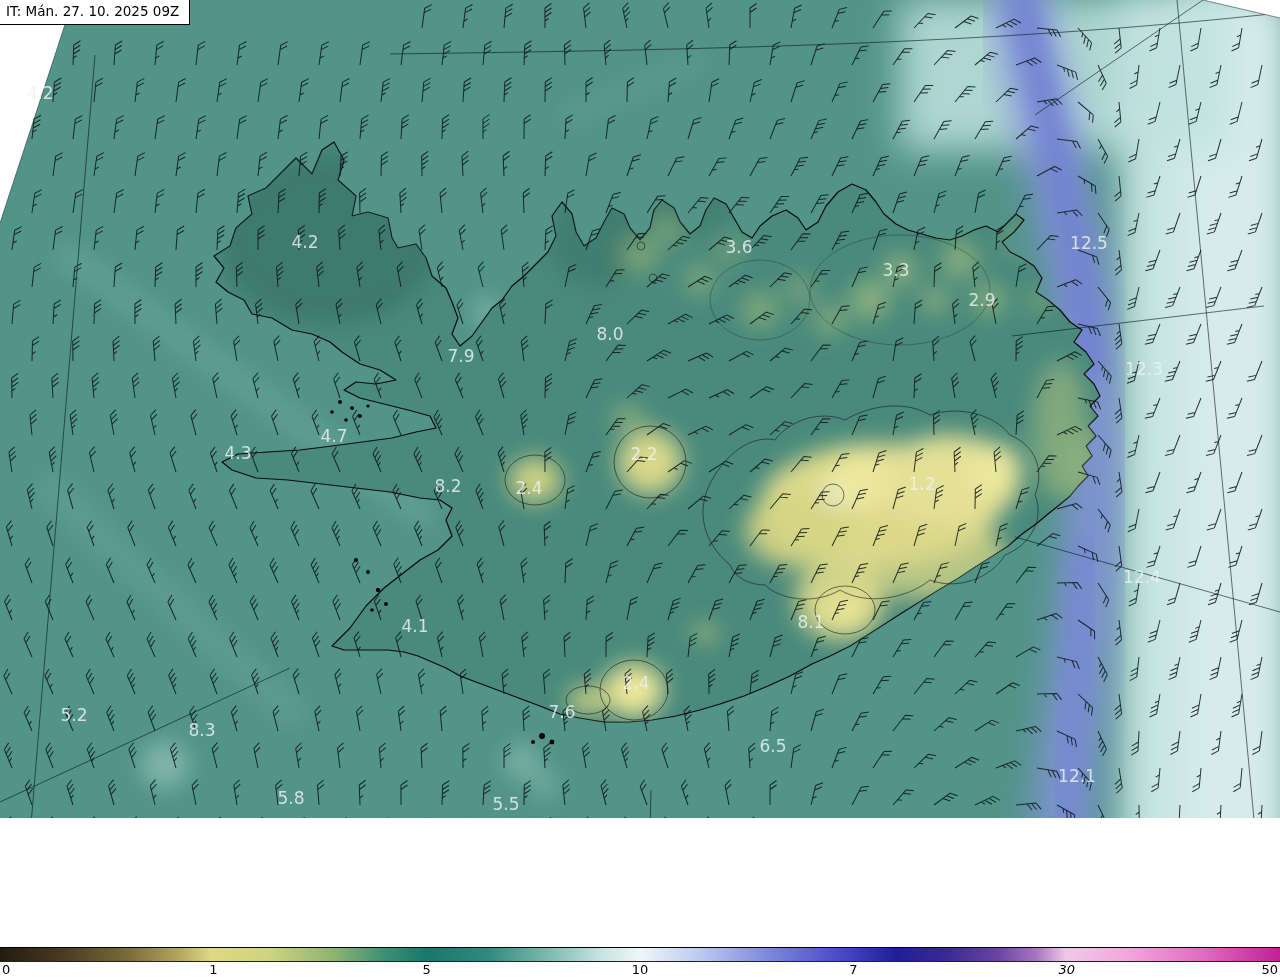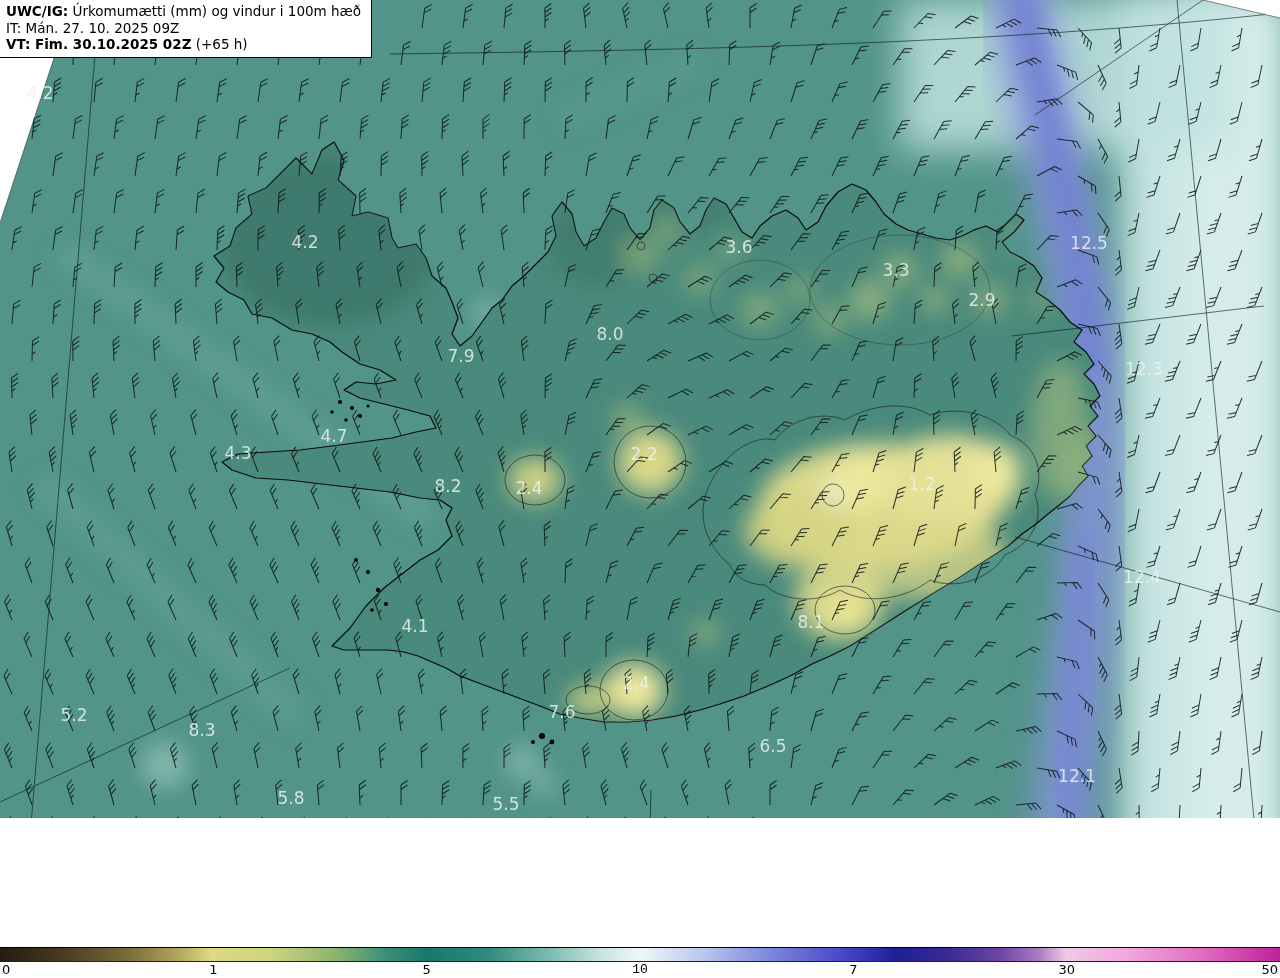--- a/index.html
+++ b/index.html
@@ -955,31 +955,25 @@
         <text x="1077" y="782" class="vlabel">12.1</text>
         <text x="291" y="804" class="vlabel">5.8</text>
         <text x="506" y="810" class="vlabel">5.5</text>
         <text x="729" y="858" class="vlabel">6.4</text>
         <text x="142" y="932" class="vlabel">7.9</text>
       </g>
 </svg>
 </div>
 
 <div class="title-box">
-  <div>
-    <span class="b">UWC/IG:</span><span> Úrkomumætti (mm) og vindur i 100m hæð</span>
-  </div>
   <div>IT: Mán. 27. 10. 2025 09Z</div>
-  <div>
-    <span class="b">VT: Fim. 30.10.2025 02Z</span><span> (+65 h)</span>
-  </div>
 </div>
 
 <div class="cbar" id="cbar" style="background: linear-gradient(90deg, rgb(36, 27, 16) 0%, rgb(74, 60, 34) 5%, rgb(122, 107, 58) 10%, rgb(179, 167, 95) 14%, rgb(222, 217, 131) 16.5%, rgb(207, 212, 126) 21%, rgb(143, 181, 111) 26%, rgb(61, 144, 119) 30%, rgb(23, 121, 106) 33.3%, rgb(46, 138, 124) 38%, rgb(127, 188, 178) 43%, rgb(200, 228, 224) 47%, rgb(238, 247, 247) 50%, rgb(185, 198, 238) 55%, rgb(126, 136, 221) 60%, rgb(67, 67, 196) 66.3%, rgb(31, 31, 150) 70%, rgb(58, 42, 148) 74%, rgb(107, 68, 164) 78%, rgb(167, 119, 192) 81%, rgb(239, 201, 231) 83.3%, rgb(242, 167, 220) 88%, rgb(224, 108, 192) 94%, rgb(192, 32, 152) 100%);"></div>
 <div class="cbar-labels" id="cbar-labels">
     <span class="cbar-tick" style="left: 2px;">0</span>
     <span class="cbar-tick" style="left: 16.6667%; transform: translateX(-50%);">1</span>
     <span class="cbar-tick" style="left: 33.3333%; transform: translateX(-50%);">5</span>
-    <span class="cbar-tick" style="left: 50%; transform: translateX(-50%); font-family: Liberation Mono, monospace;">10</span>
+    <span class="cbar-tick" style="left: 50%; transform: translateX(-50%);">10</span>
     <span class="cbar-tick" style="left: 66.6667%; transform: translateX(-50%);">7</span>
-    <span class="cbar-tick" style="left: 83.3333%; transform: translateX(-50%);">30</span>
+    <span class="cbar-tick" style="left: 83.3333%; transform: translateX(-50%); font-style: italic;">30</span>
     <span class="cbar-tick" style="right: 2px;">50</span>
   </div>
 
 </body></html>

